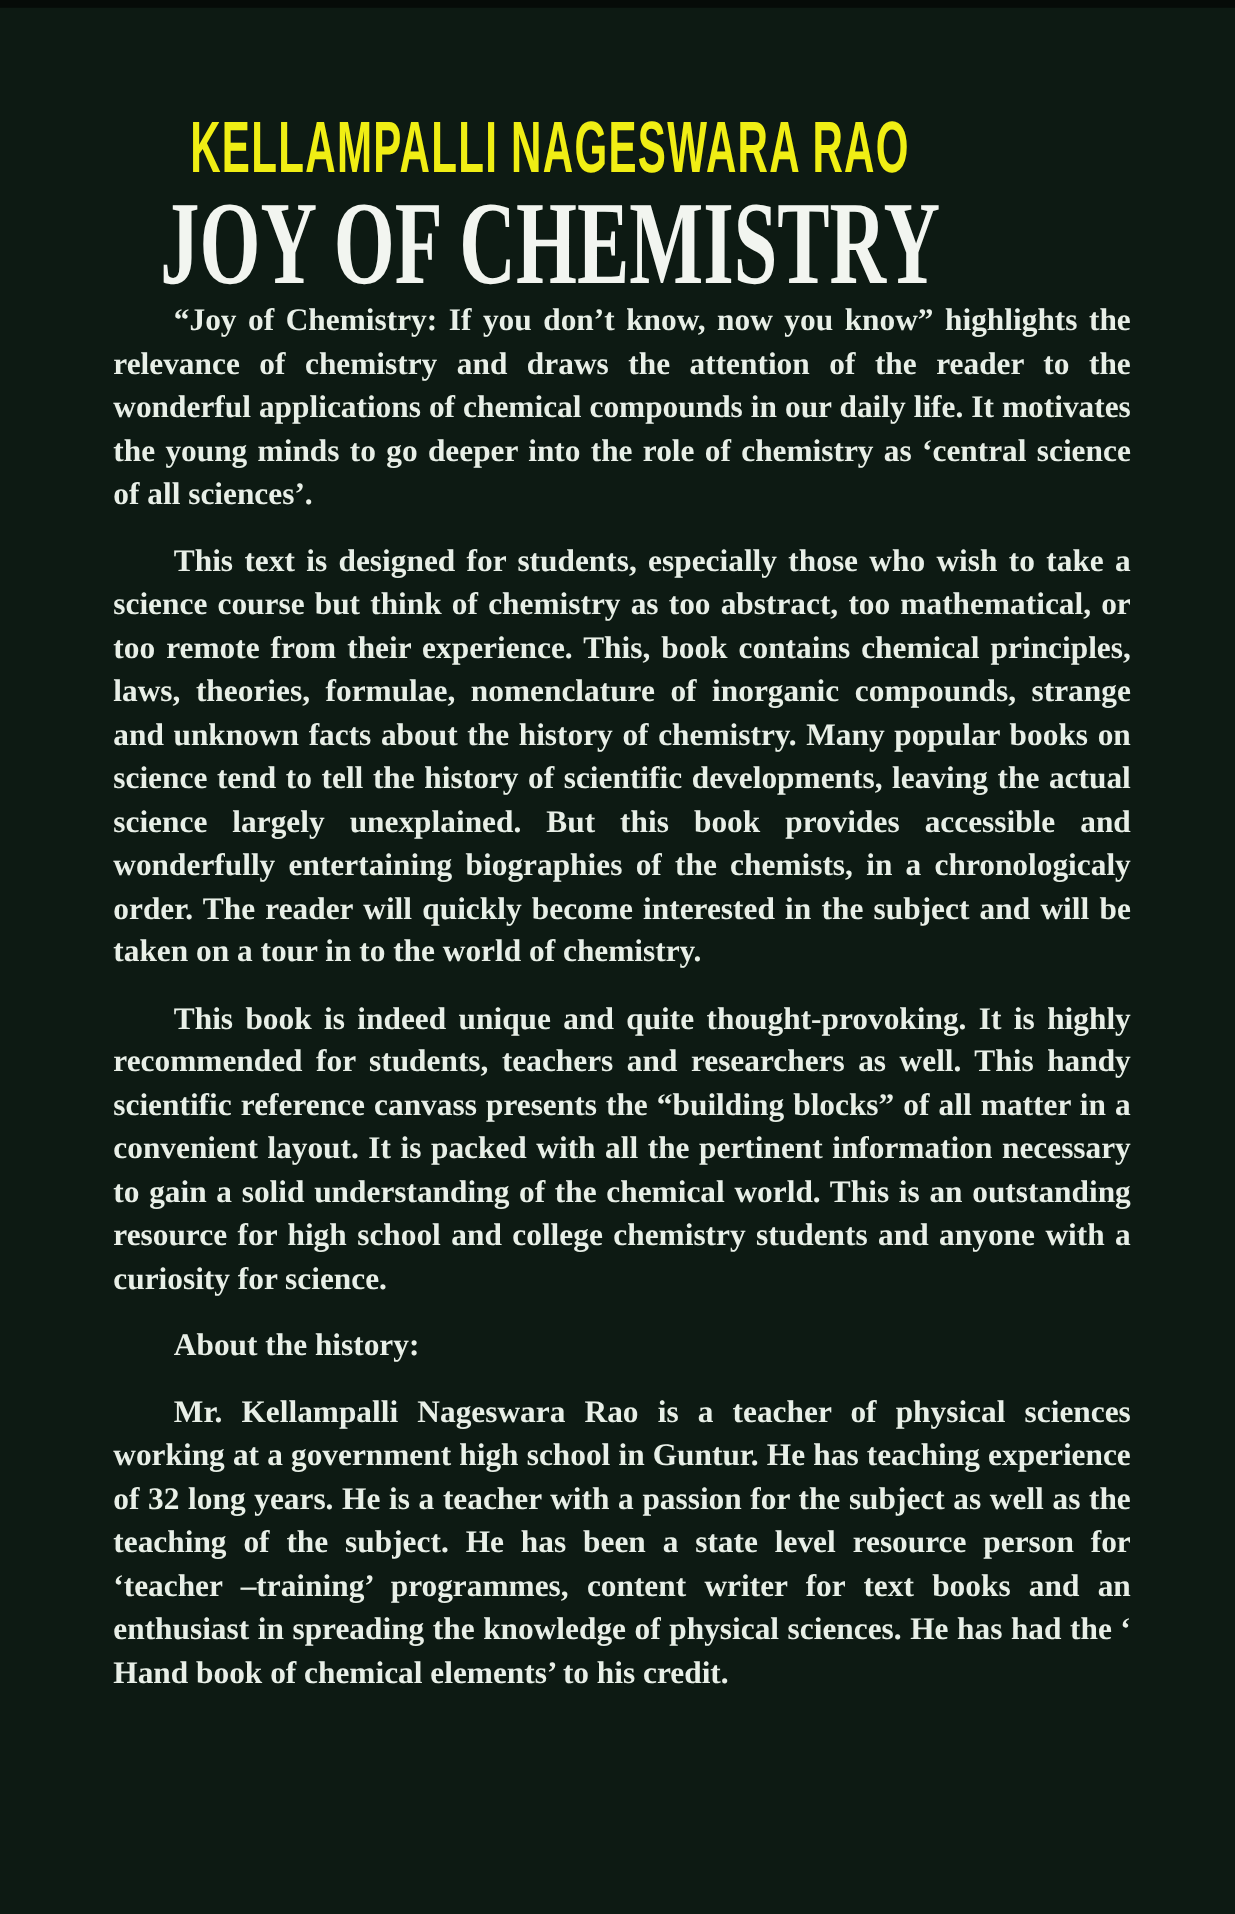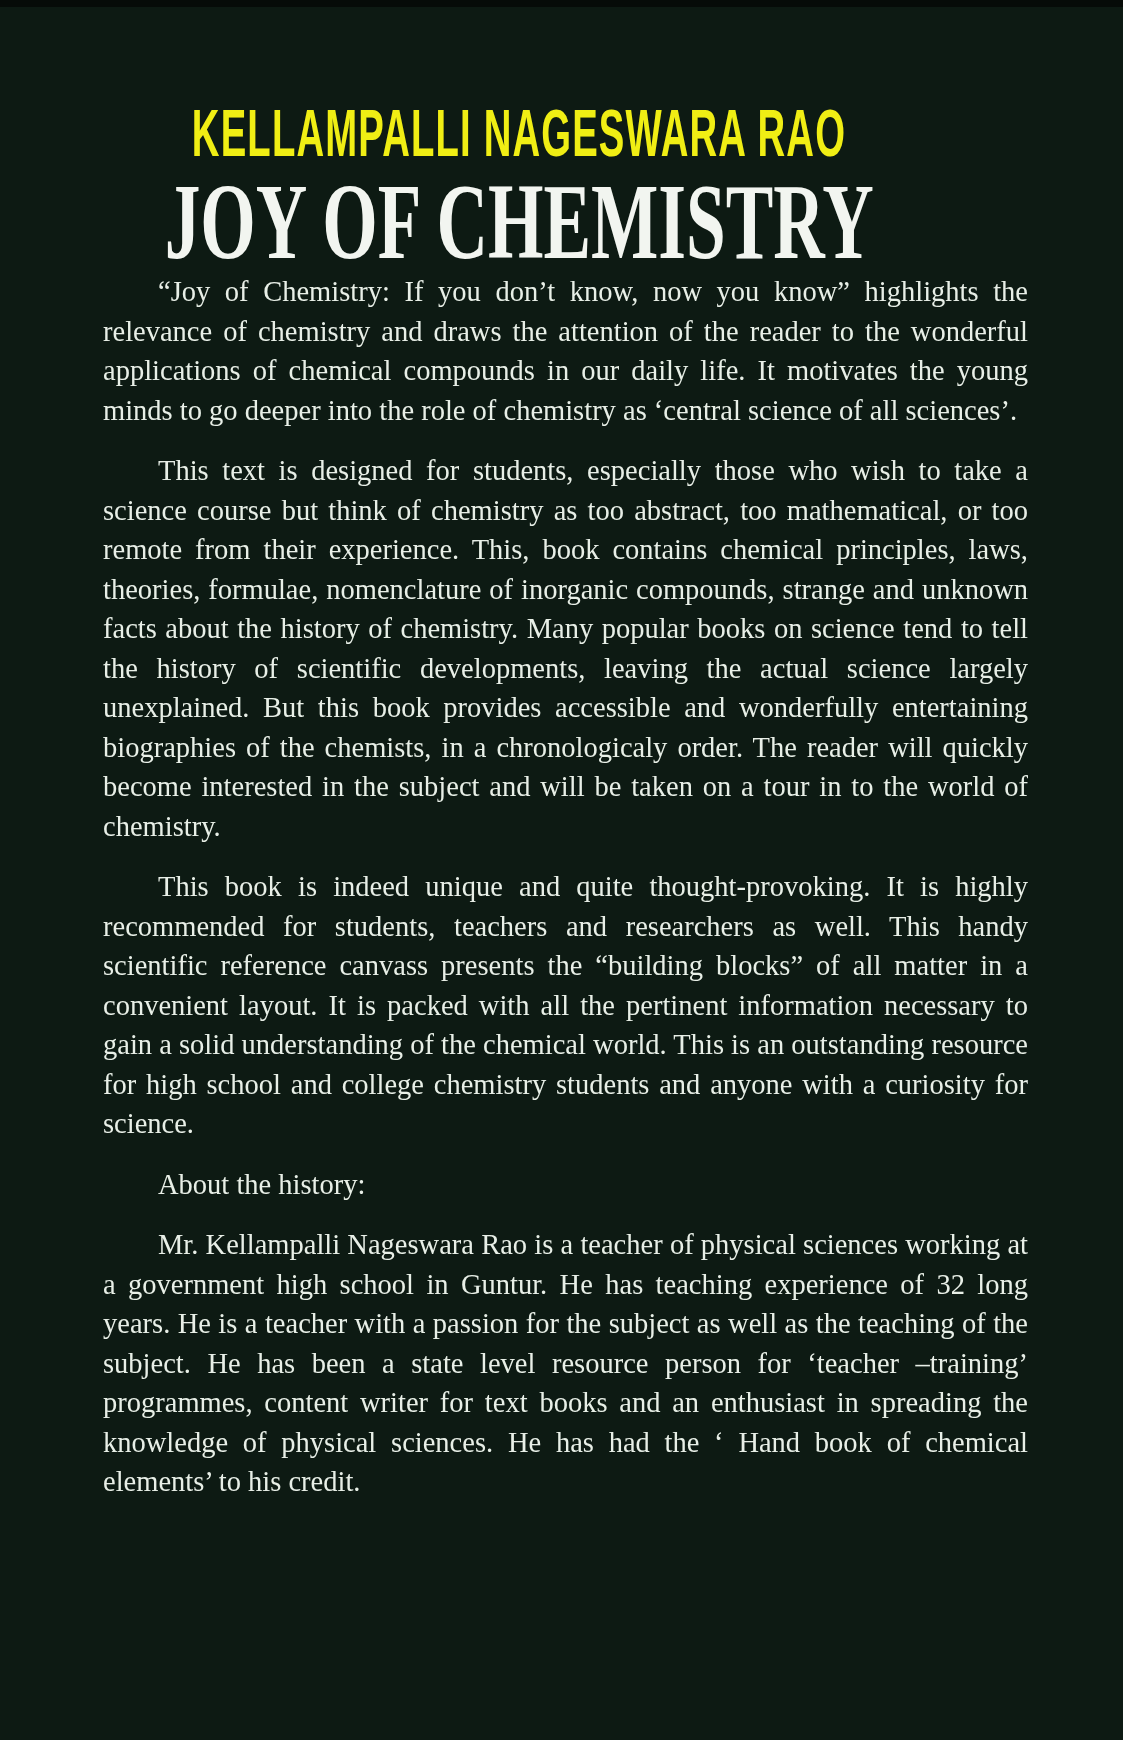--- a/index.html
+++ b/index.html
@@ -23,21 +23,20 @@
     background: #060b08;
   }
   .header {
     position: absolute;
     top: 98px;
     left: 0;
     width: 1000px;
     display: flex;
     flex-direction: column;
     align-items: center;
-    padding-left: 19px;
   }
   .author-name {
     color: #f0ee14;
     font-family: "Liberation Sans", sans-serif;
     font-weight: bold;
     font-size: 66px;
     line-height: 70px;
     letter-spacing: 2px;
     white-space: nowrap;
     transform: scaleX(0.58);
@@ -54,21 +53,21 @@
     transform: scaleX(0.66);
     transform-origin: center top;
   }
   .blurb {
     position: absolute;
     top: 272px;
     left: 103px;
     width: 925px;
     color: #e8efe7;
     font-family: "Liberation Serif", serif;
-    font-weight: normal;
+    font-weight: bold;
     font-size: 28.5px;
     line-height: 39.5px;
   }
   .blurb p {
     margin: 0 0 21px 0;
     text-align: justify;
     text-indent: 55px;
   }
   .about-heading {
     margin: 0 0 21px 0;

